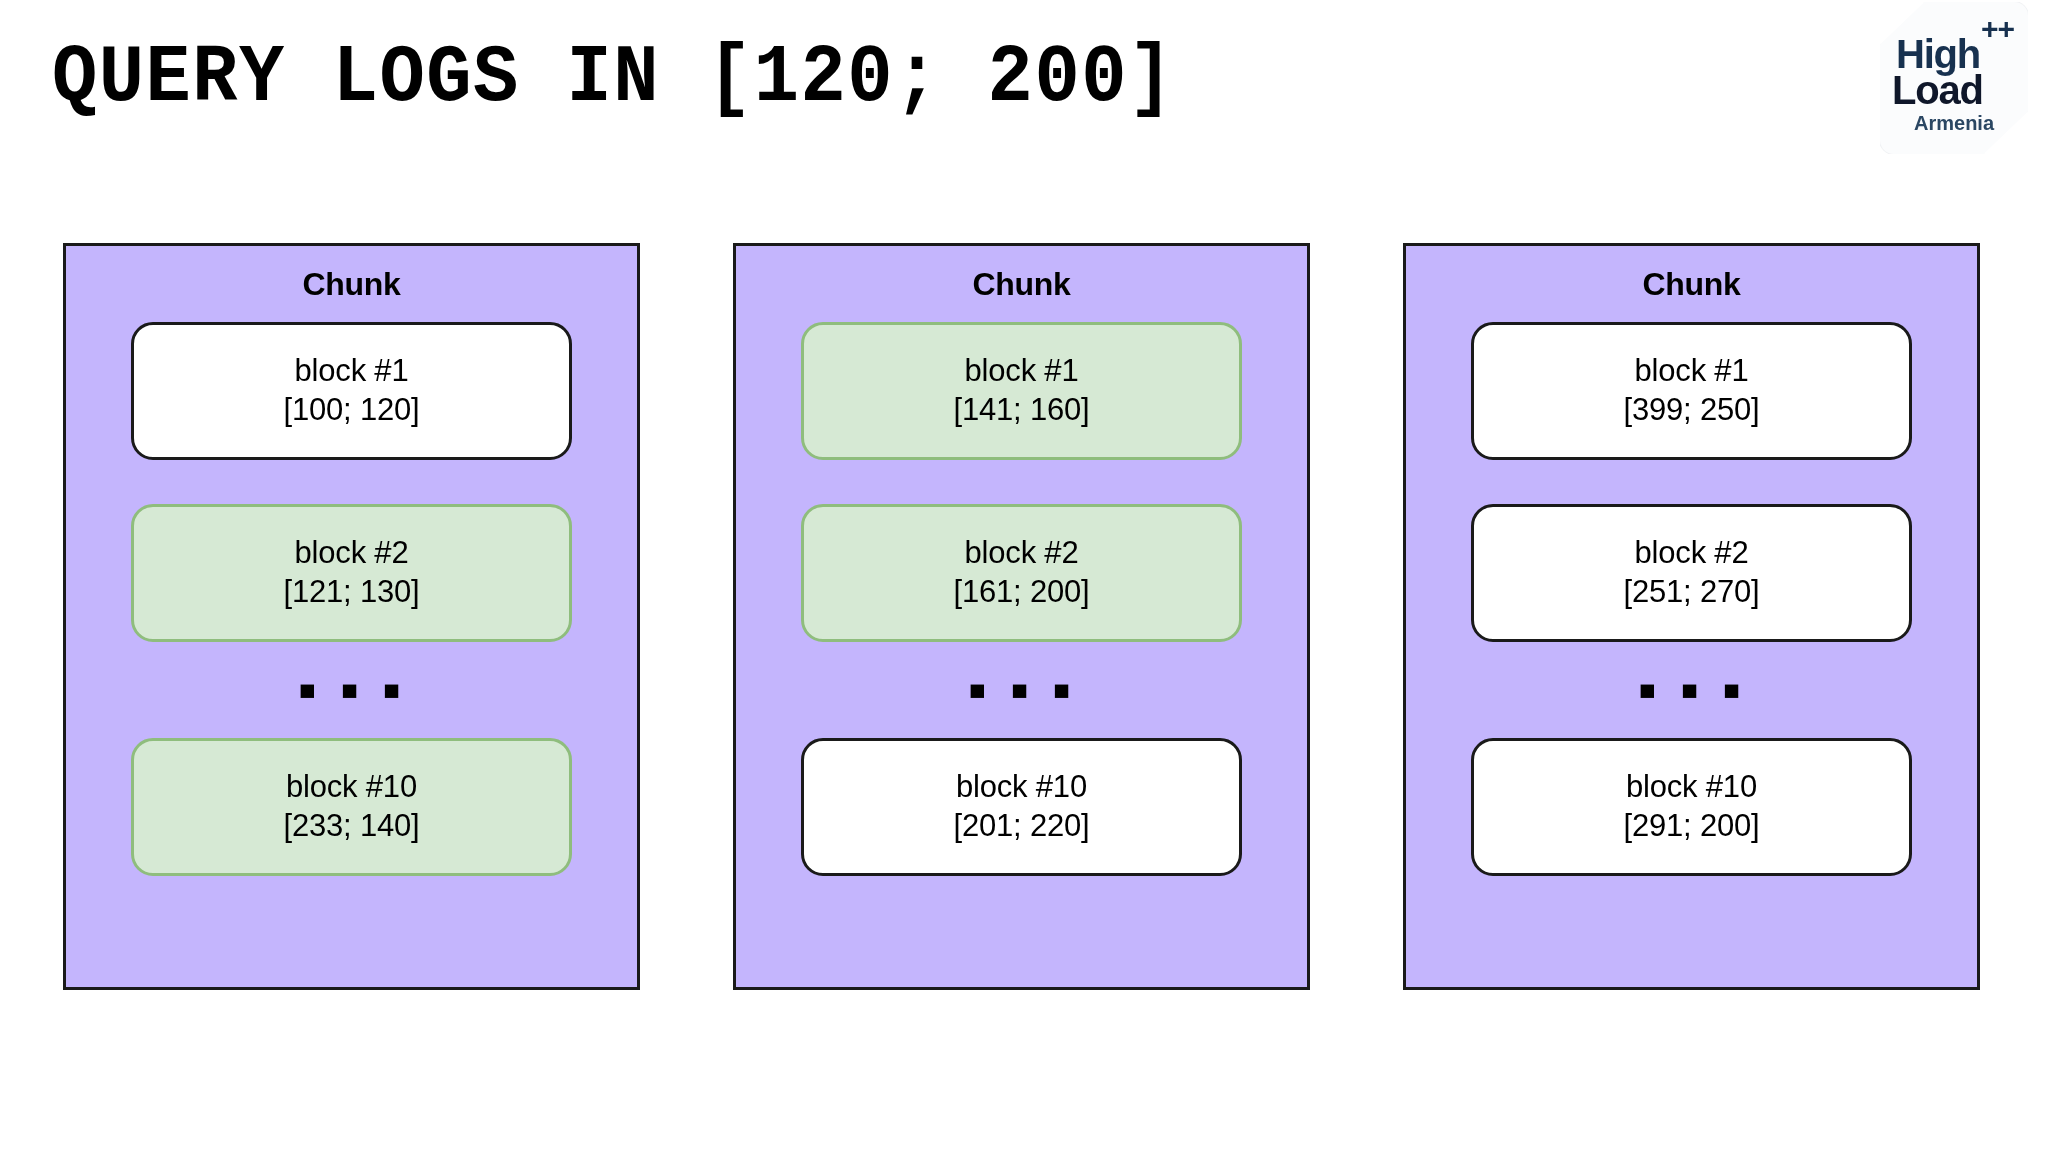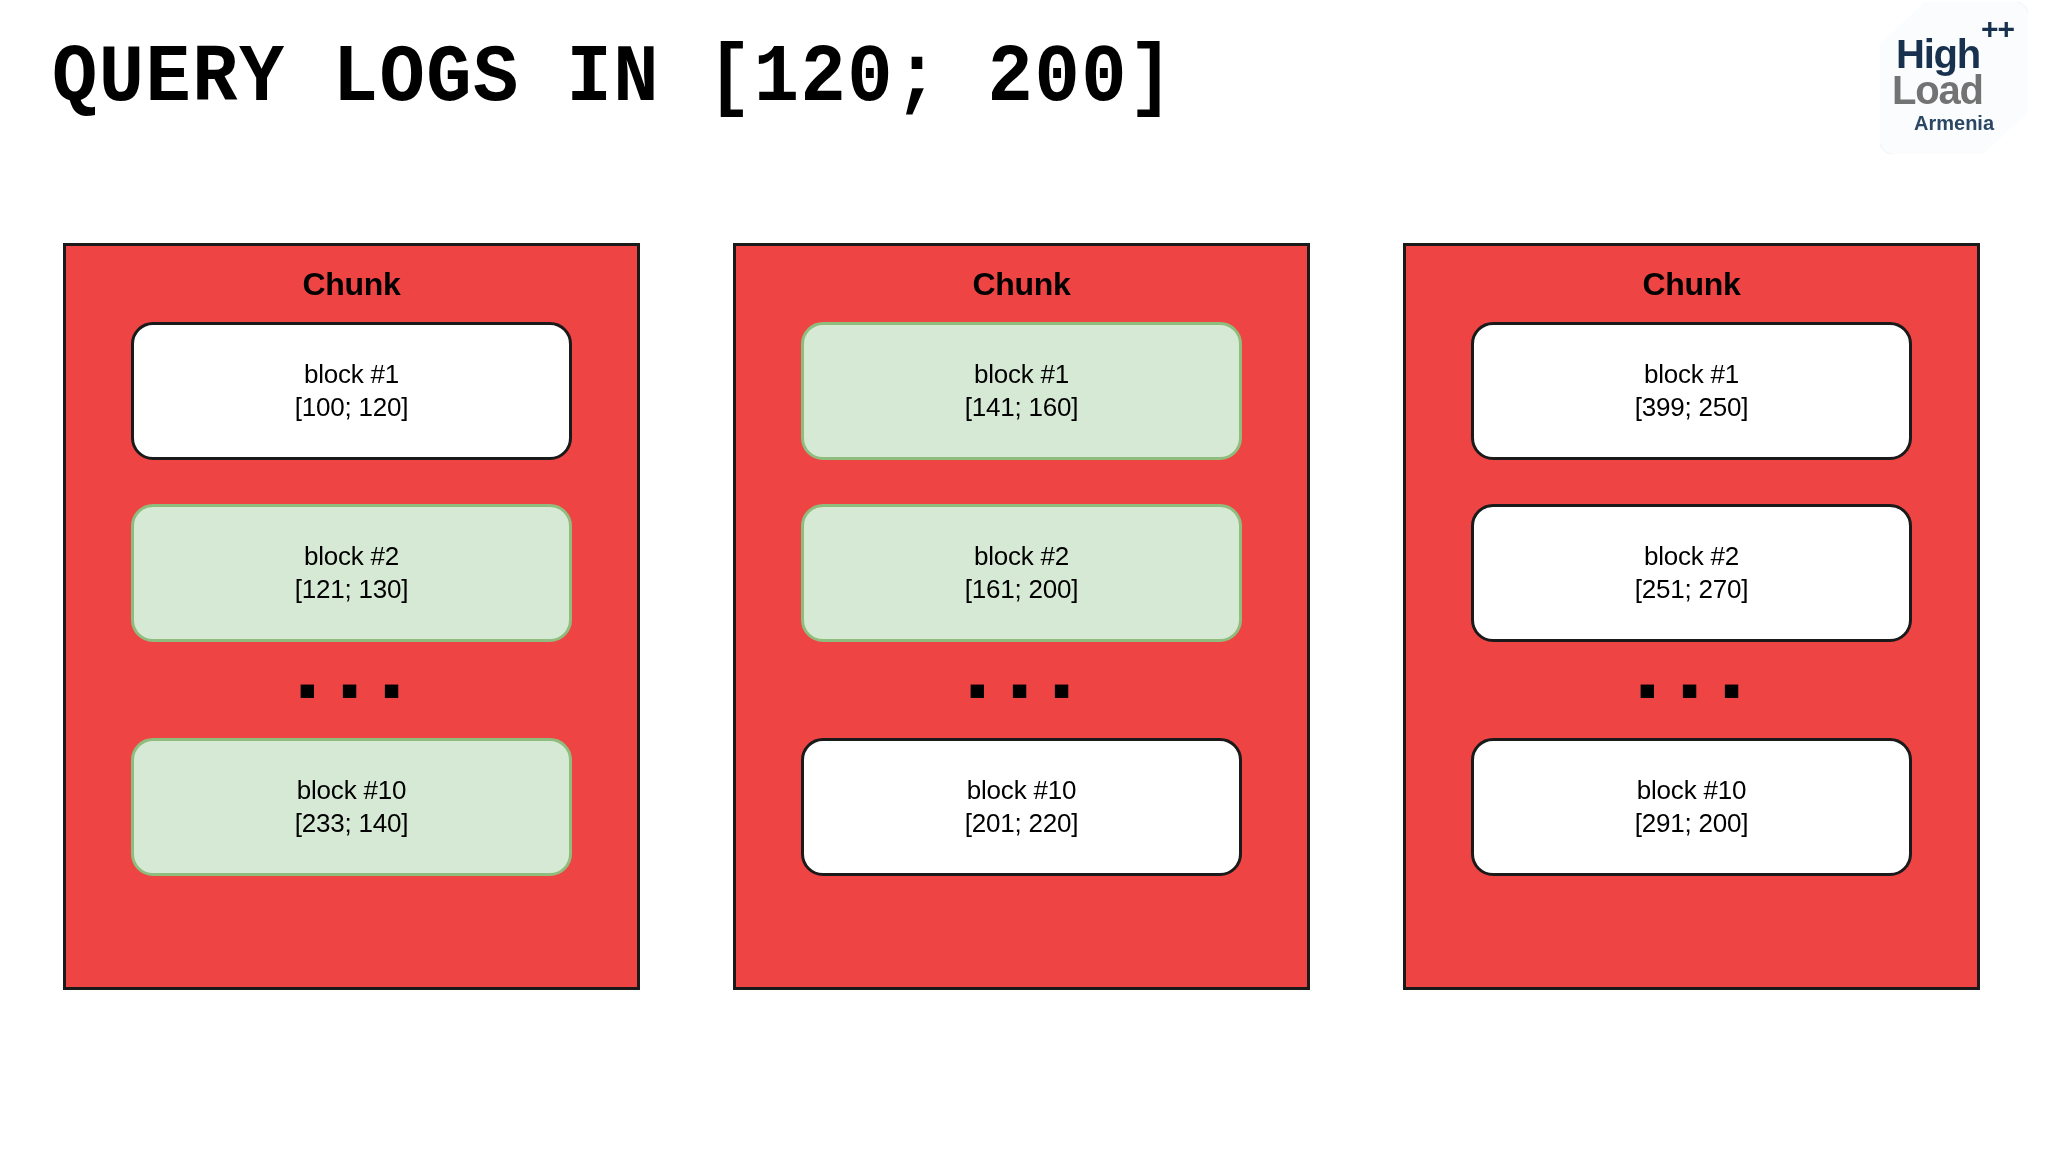--- a/index.html
+++ b/index.html
@@ -67,21 +67,21 @@
     color: #17314f;
     letter-spacing: -1.2px;
     line-height: 1;
   }
   #brand-logo .word-load {
     position: absolute;
     left: 12px;
     top: 68px;
     font-size: 40px;
     font-weight: 700;
-    color: #737373;
+    color: #0f172a;
     letter-spacing: -1.2px;
     line-height: 1;
   }
   #brand-logo .word-armenia {
     position: absolute;
     left: 34px;
     top: 111px;
     font-size: 20px;
     font-weight: 700;
     color: #2b4763;
@@ -97,21 +97,21 @@
     width: 1917px;
     height: 747px;
     display: flex;
     justify-content: space-between;
   }
   .chunk {
     width: 577px;
     height: 747px;
     box-sizing: border-box;
     border: 3px solid #1a1a1a;
-    background: #ef4444;
+    background: #c4b5fd;
     position: relative;
   }
   .chunk-title {
     text-align: center;
     font-size: 32px;
     font-weight: 700;
     color: #000000;
     margin-top: 20px;
     letter-spacing: -0.3px;
   }
@@ -130,21 +130,21 @@
     box-sizing: border-box;
     height: 138px;
     border-radius: 22px;
     border: 3px solid #1a1a1a;
     background: #ffffff;
     display: flex;
     flex-direction: column;
     align-items: center;
     justify-content: center;
     color: #000000;
-    font-size: 26px;
+    font-size: 31px;
     line-height: 1.12;
     letter-spacing: -0.2px;
   }
   .block.highlight {
     background: #d6e9d4;
     border-color: #8fbd7d;
   }
   .block .line2 { margin-top: 4px; }
 
   .gap-1 { height: 44px; }

